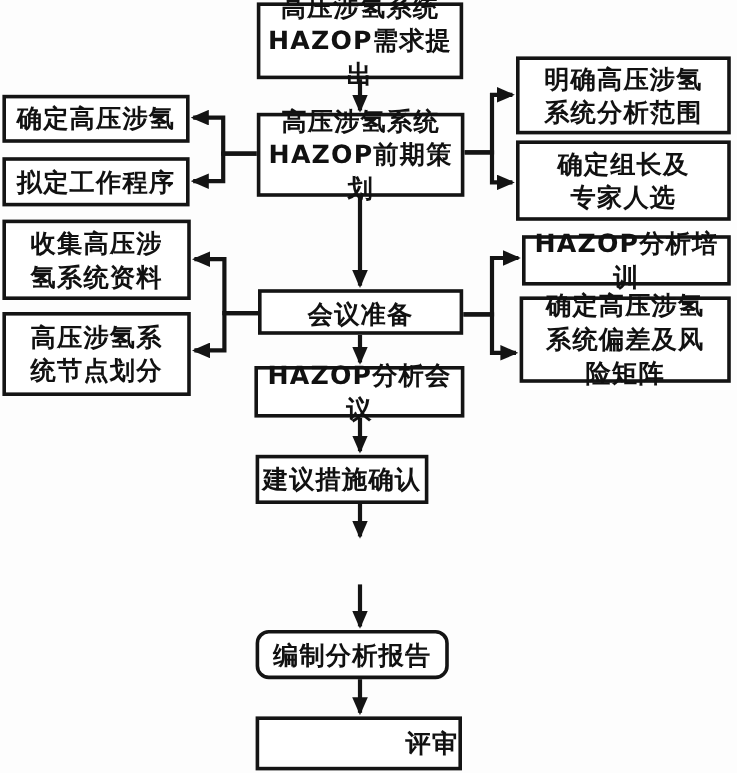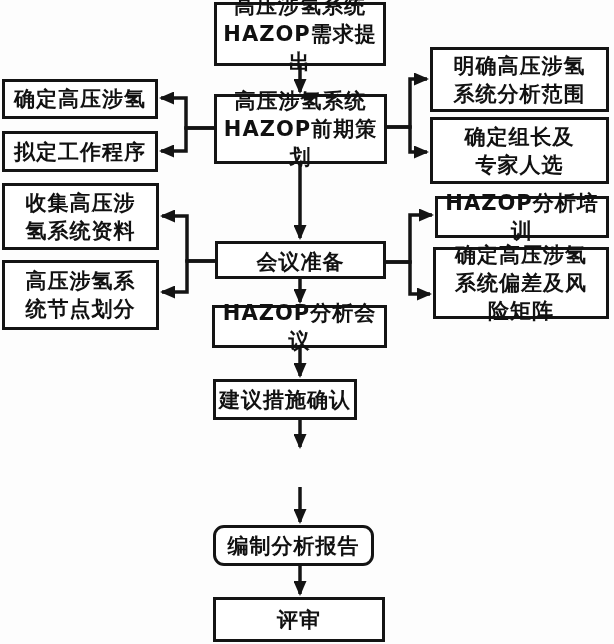--- a/index.html
+++ b/index.html
@@ -40,21 +40,21 @@
   #n-node-division {left:2px;  top:260px;width:157px;height:70px;}
   #n-scope         {left:430px;top:47px; width:179px;height:65px;}
   #n-leader        {left:430px;top:117px;width:179px;height:67px;}
   #n-training      {left:435px;top:196px;width:174px;height:42px;}
   #n-deviation     {left:433px;top:247px;width:176px;height:72px;}
   #n-meeting-prep  {left:215px;top:241px;width:171px;height:38px;align-items:flex-end;}
   #n-hazop-meeting {left:212px;top:305px;width:175px;height:43px;}
   #n-measures      {left:213px;top:379px;width:144px;height:41px;}
   #n-conclusion    {left:213px;top:450px;width:172px;height:37px;}
   #n-report        {left:213px;top:525px;width:161px;height:41px;border-radius:11px;}
-  #n-review        {left:213px;top:597px;width:172px;height:45px;}
+  #n-review        {left:213px;top:597px;width:172px;height:45px;justify-content:flex-end;}
 </style>
 </head>
 <body>
 
 <div class="canvas">
 
   <svg class="connector-layer" width="614" height="644" viewBox="0 0 614 644" fill="none" stroke="#141414" stroke-width="3.5">
     <defs>
       <marker id="arrow" markerWidth="15" markerHeight="13" refX="13" refY="6.5" orient="auto" markerUnits="userSpaceOnUse">
         <path d="M0,0 L15,6.5 L0,13 z" fill="#141414" stroke="none"></path>

